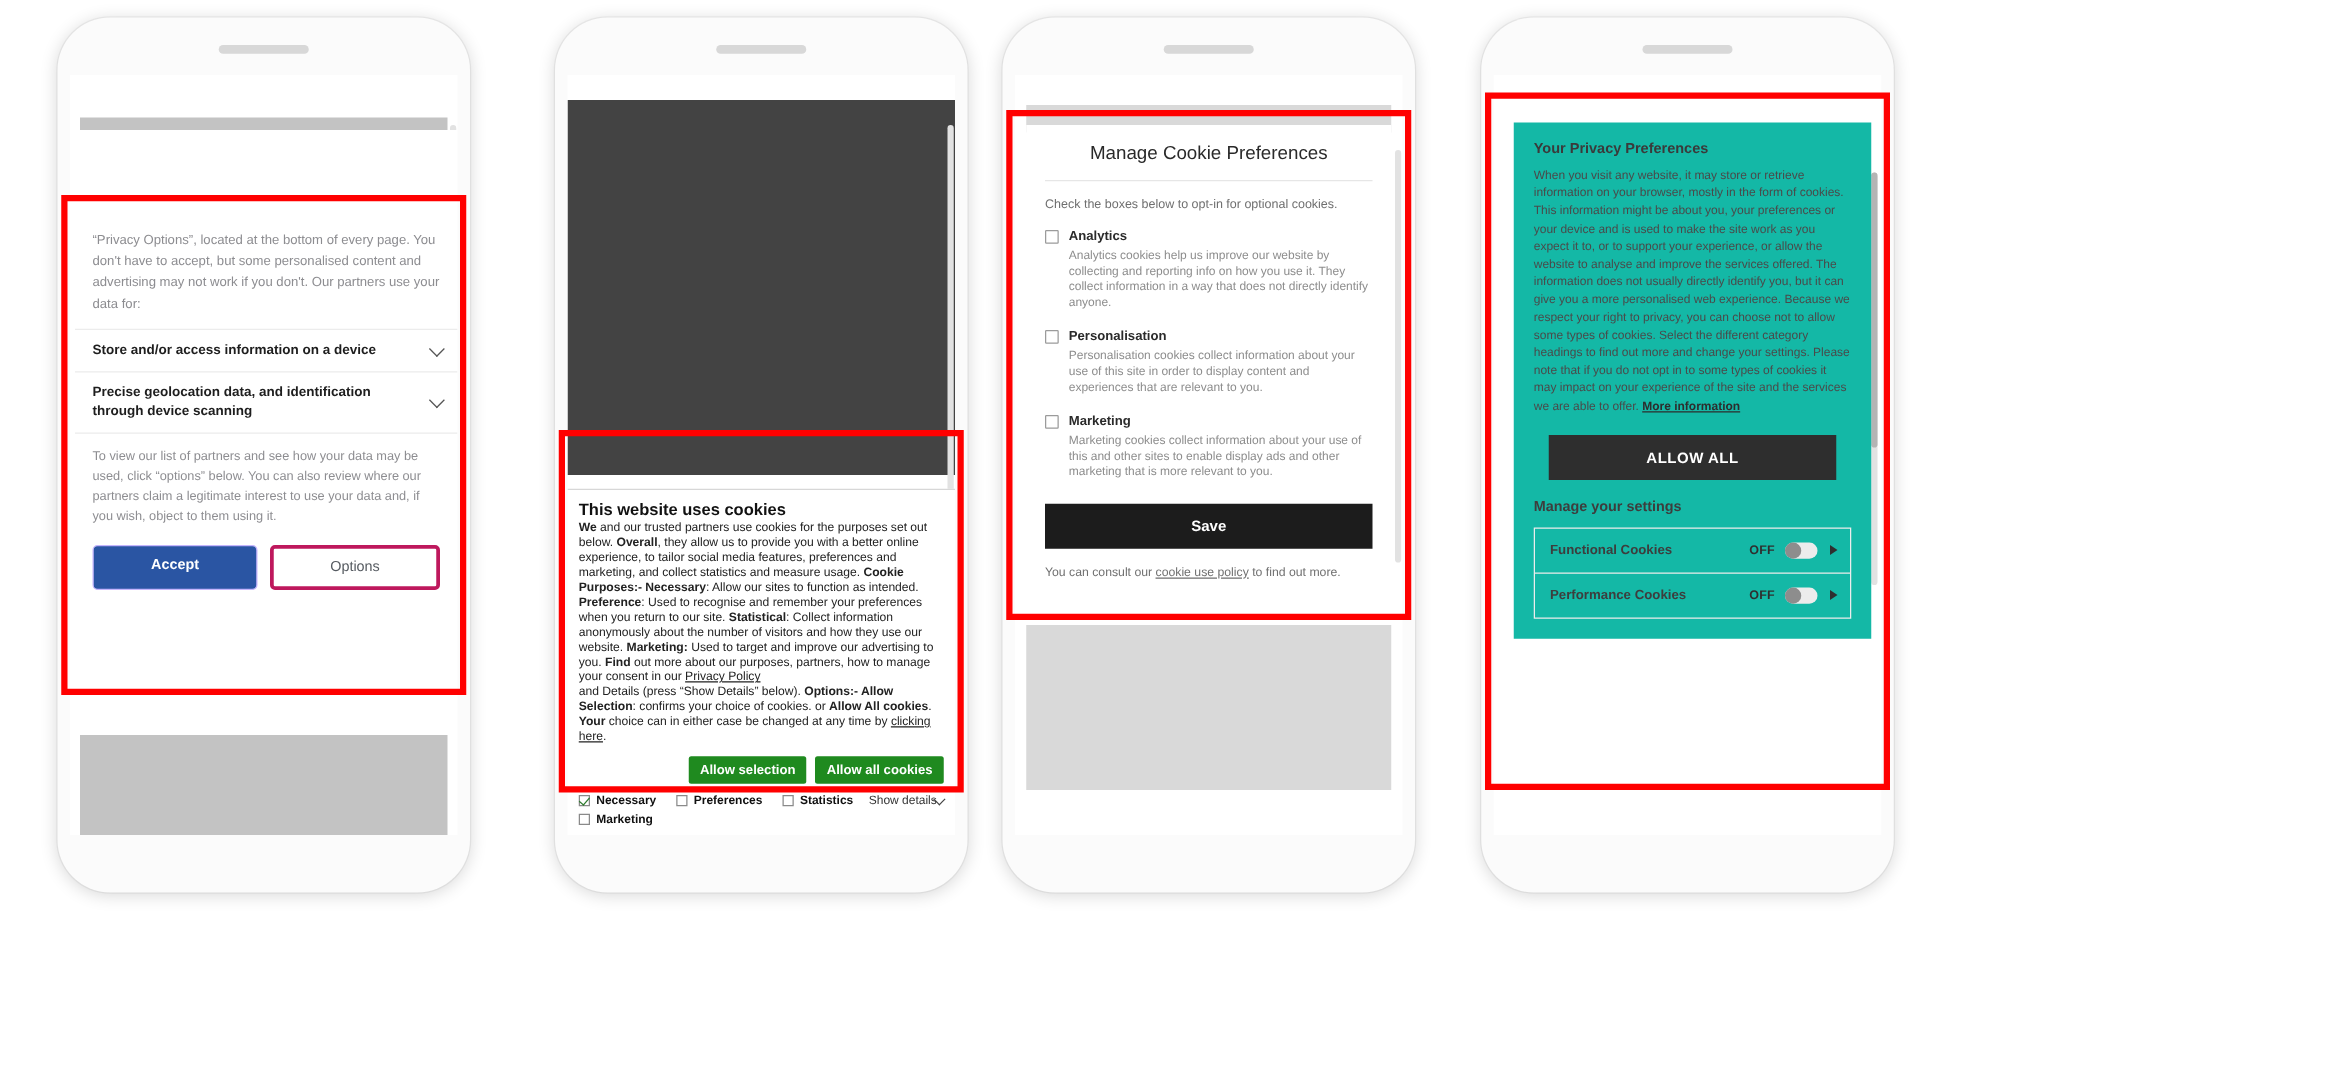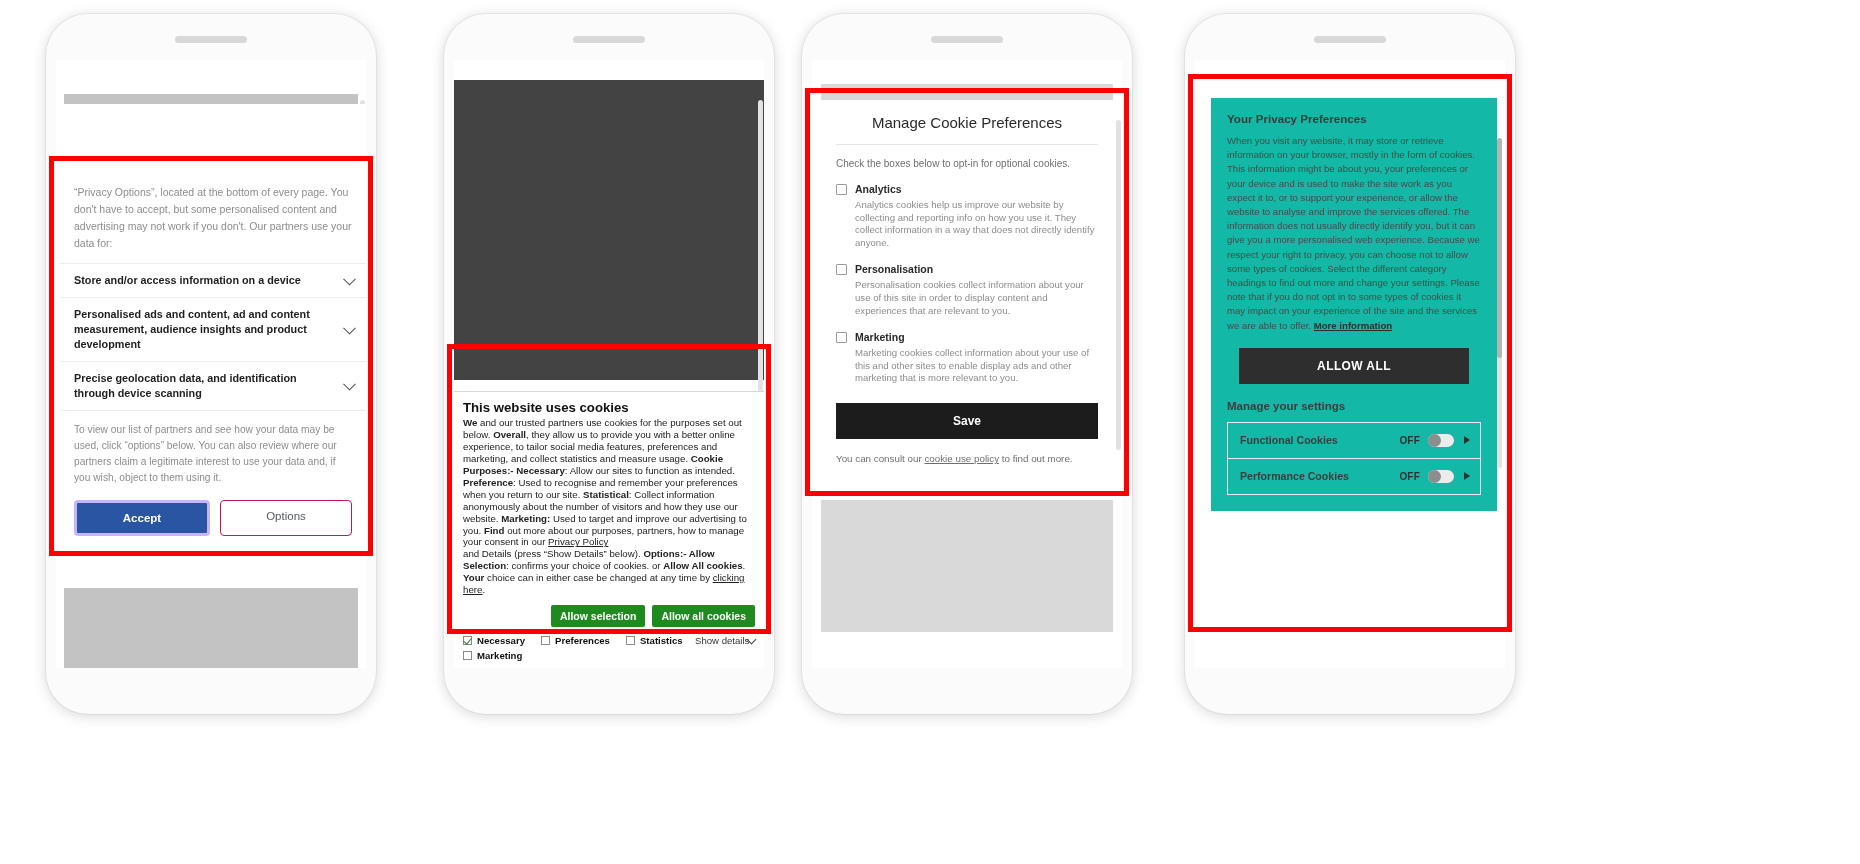--- a/index.html
+++ b/index.html
@@ -98,22 +98,22 @@
     font-size: 10.2px; line-height: 16px; color: #8d8d91;
   }
   .p1-buttons { display: flex; gap: 10px; padding: 14px; }
   .p1-btn {
     flex: 1; text-align: center;
     padding: 9px 4px;
     font-size: 11.5px; font-weight: bold;
     border-radius: 4px;
     cursor: pointer;
   }
-  .p1-accept { background: #2a55a3; color: #ffffff; border: 3px solid #c4b5fd; }
-  .p1-options { background: #ffffff; color: #555a60; border: 1px solid #be185d; font-weight: normal; }
+  .p1-accept { background: #2a55a3; color: #ffffff; border: 1px solid #c4b5fd; }
+  .p1-options { background: #ffffff; color: #555a60; border: 3px solid #be185d; font-weight: normal; }
 
   
   #phone2 { left: 444px; top: 14px; width: 330px; height: 700px; }
   #phone2 .screen { top: 46px; bottom: 46px; left: 10px; right: 10px; }
 
   .p2-banner {
     position: absolute;
     left: 0; right: 0; bottom: 0;
     background: #ffffff;
     border-top: 1px solid #d7d7d7;
@@ -258,24 +258,20 @@
       <div class="p1-banner">
         <div style="height:80px"></div>
         <div class="p1-intro">“Privacy Options”, located at the bottom of every page. You don't have to accept, but some personalised content and advertising may not work if you don't. Our partners use your data for:</div>
         <div style="height:11px"></div>
 
         <div class="p1-purpose">
           <span>Store and/or access information on a device</span>
           <span class="chev"></span>
         </div>
         <div class="p1-purpose">
-          <span>Personalised ads and content, ad and content measurement, audience insights and product development</span>
-          <span class="chev"></span>
-        </div>
-        <div class="p1-purpose">
           <span>Precise geolocation data, and identification through device scanning</span>
           <span class="chev"></span>
         </div>
 
         <div class="p1-note">To view our list of partners and see how your data may be used, click “options” below. You can also review where our partners claim a legitimate interest to use your data and, if you wish, object to them using it.</div>
 
         <div class="p1-buttons">
           <div class="p1-btn p1-accept">Accept</div>
           <div class="p1-btn p1-options">Options</div>
         </div>

